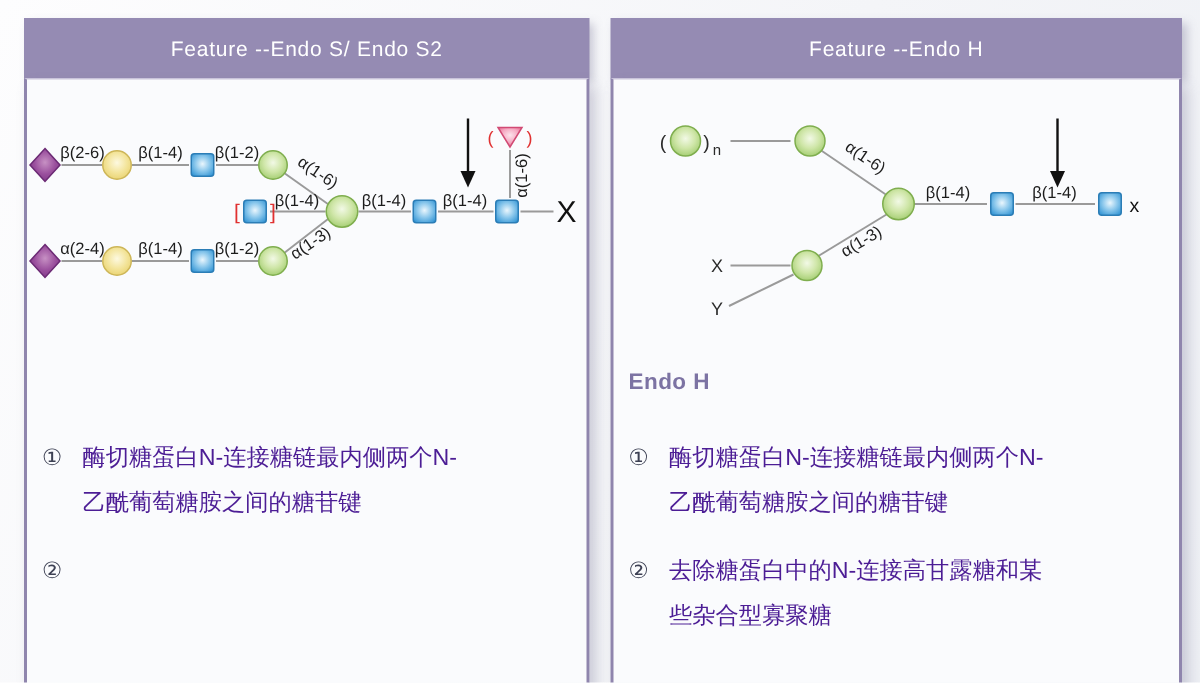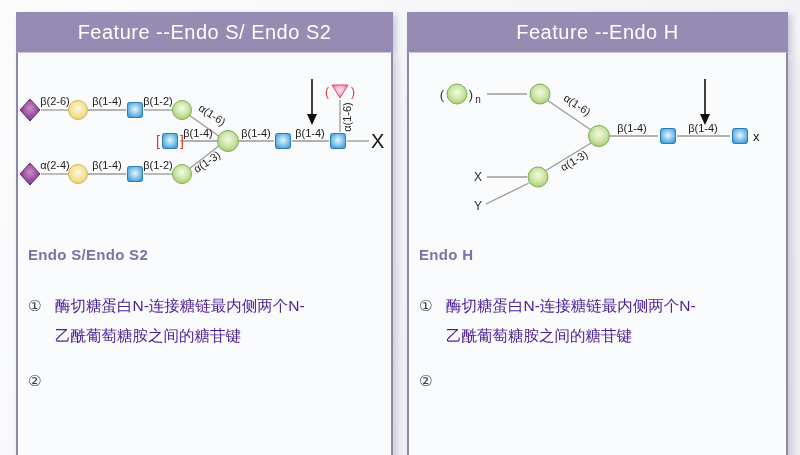--- a/index.html
+++ b/index.html
@@ -7,21 +7,21 @@
   body {
     font-family:"Liberation Sans","DejaVu Sans",sans-serif;
     background:linear-gradient(120deg,#fdfdfe 0%,#f4f5f8 55%,#edeff4 100%);
     position:relative; overflow:hidden;
   }
   .panel { position:absolute; top:12px; }
   .panel.left  { left:16px;  width:377px; }
   .panel.right { left:407px; width:381px; }
   .panel-header {
     height:40px; background:#958bb3; color:#ffffff;
-    font-size:20px; letter-spacing:0.5px;
+    font-size:14px; letter-spacing:0.5px;
     display:flex; align-items:center; justify-content:center;
     box-shadow:3px 3px 6px rgba(110,105,140,.35);
   }
   .panel-body {
     position:relative; height:453px; background:#fafbfd;
     border:2px solid #8f85ad; border-top:1px solid #c9c3da;
     box-shadow:4px 5px 8px rgba(110,105,140,.30);
   }
   .diagram { position:absolute; top:0; left:0; }
   .panel-title {
@@ -125,21 +125,20 @@
       <circle cx="164" cy="121" r="9.5" fill="url(#gGreen)" stroke="#7fae4e" stroke-width="1"></circle>
       <rect x="144.5" y="80.5" width="15" height="15" rx="2" fill="url(#gBlue)" stroke="#2b7db6" stroke-width="1"></rect>
       <circle cx="210" cy="88" r="10.5" fill="url(#gGreen)" stroke="#7fae4e" stroke-width="1"></circle>
       <rect x="257.5" y="80.5" width="15" height="15" rx="2" fill="url(#gBlue)" stroke="#2b7db6" stroke-width="1"></rect>
       <rect x="312.5" y="80.5" width="15" height="15" rx="2" fill="url(#gBlue)" stroke="#2b7db6" stroke-width="1"></rect>
       <path d="M314,32 L330,32 L322,45 Z" fill="url(#gPink)" stroke="#d14a74" stroke-width="1"></path>
 
       <text x="353" y="95" font-size="20" fill="#111">X</text>
     </svg>
 
-    <div class="panel-title">Endo S/Endo S2</div>
 
     <div class="item first">
       <span class="item-num">①</span>
       <span class="item-text">酶切糖蛋白N-连接糖链最内侧两个N-
 乙酰葡萄糖胺之间的糖苷键</span>
     </div>
     <div class="item second">
       <span class="item-num">②</span>
     </div>
   </div>
@@ -186,15 +185,17 @@
 
     <div class="panel-title">Endo H</div>
 
     <div class="item first">
       <span class="item-num">①</span>
       <span class="item-text">酶切糖蛋白N-连接糖链最内侧两个N-
 乙酰葡萄糖胺之间的糖苷键</span>
     </div>
     <div class="item second">
       <span class="item-num">②</span>
+      <span class="item-text">去除糖蛋白中的N-连接高甘露糖和某
+些杂合型寡聚糖</span>
     </div>
   </div>
 </div>
 
 </body></html>

